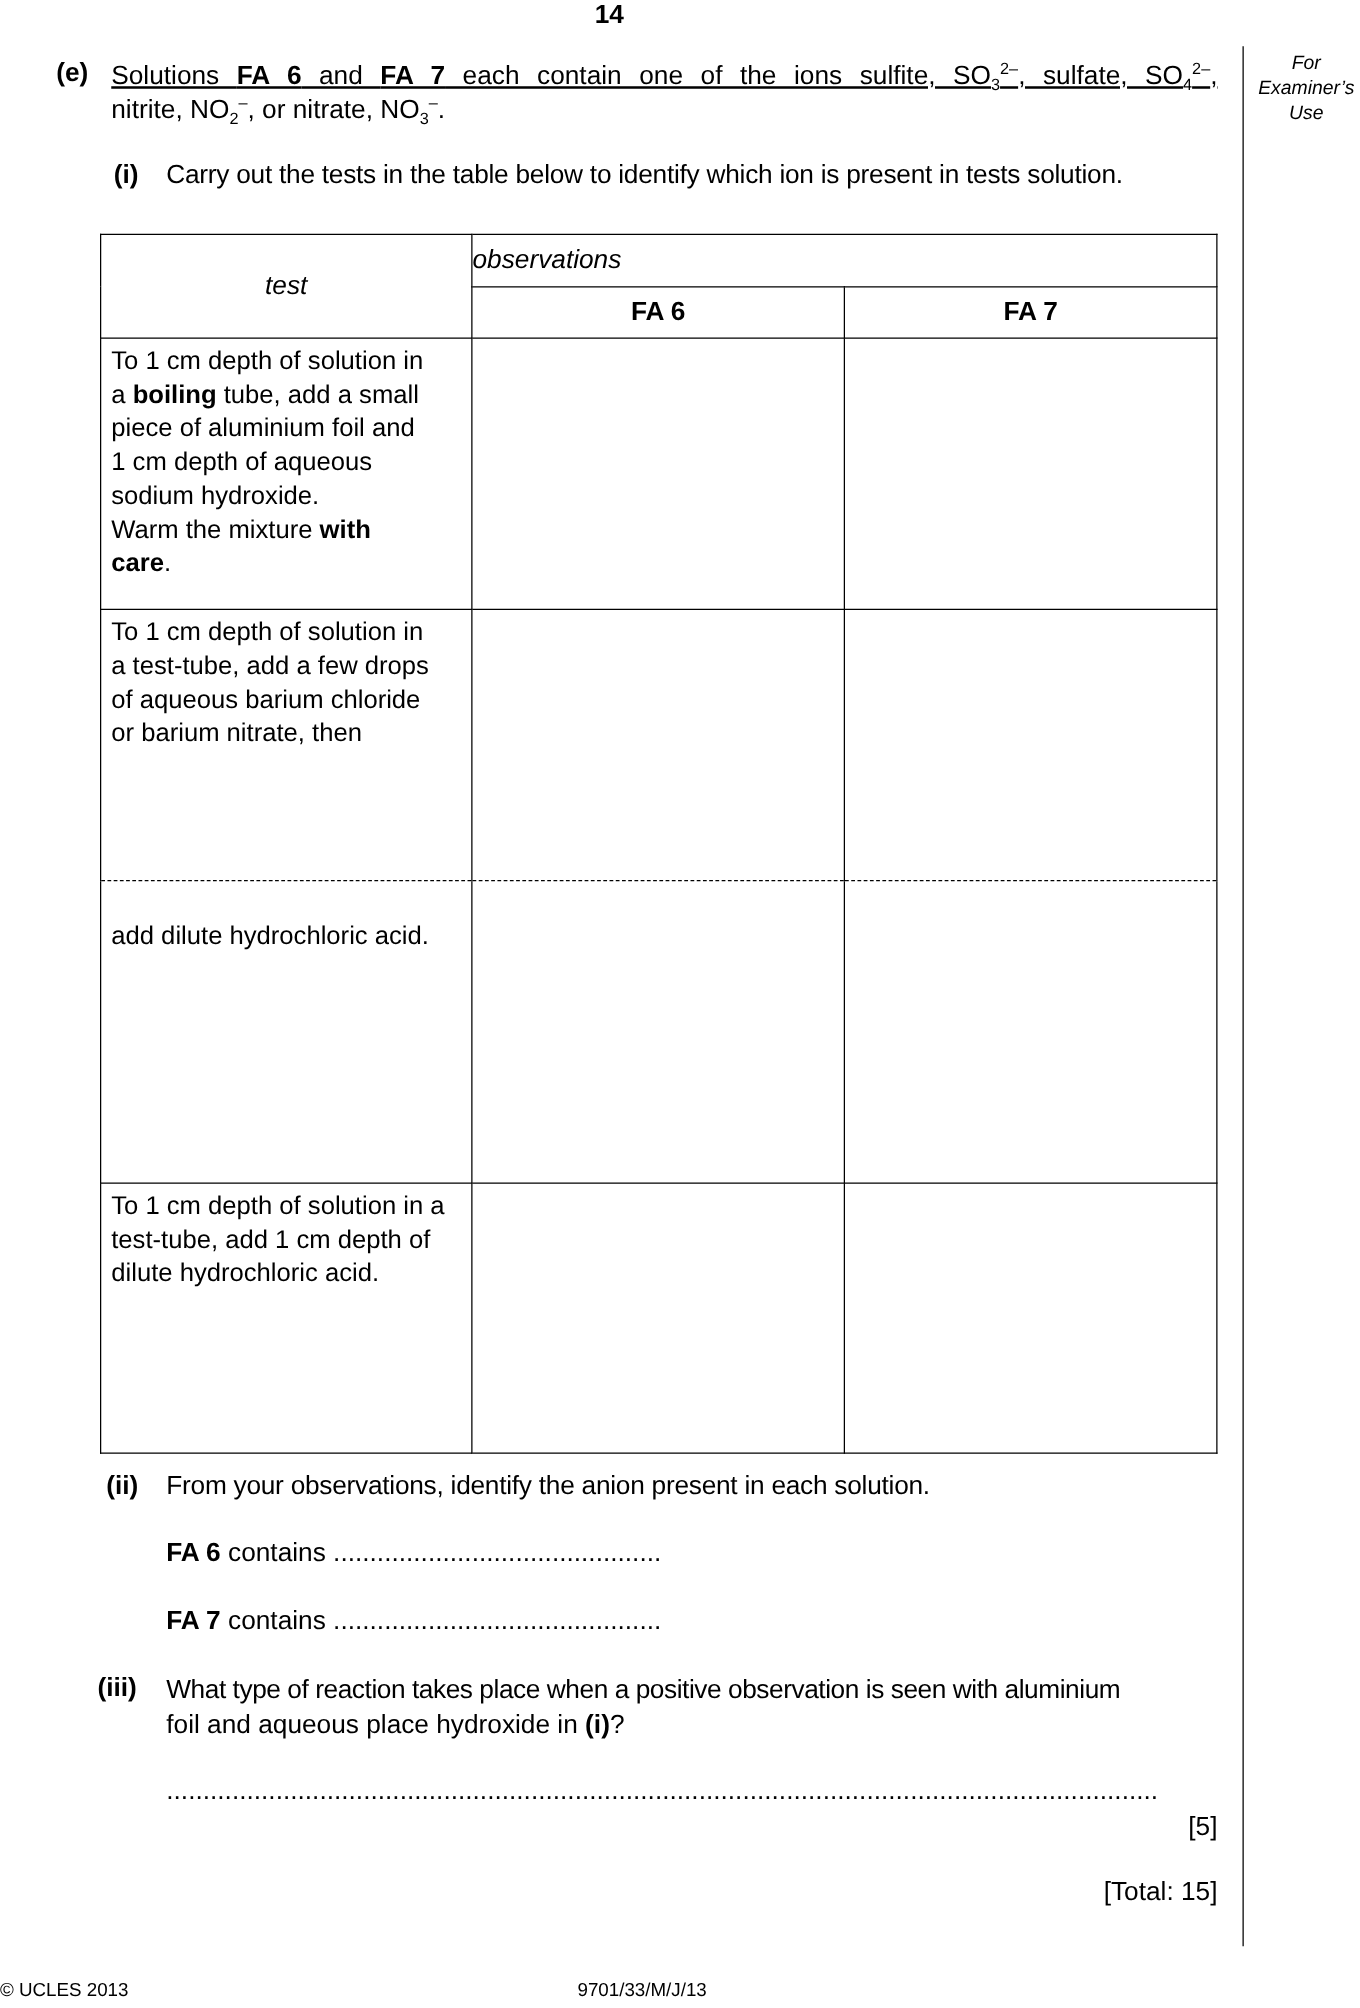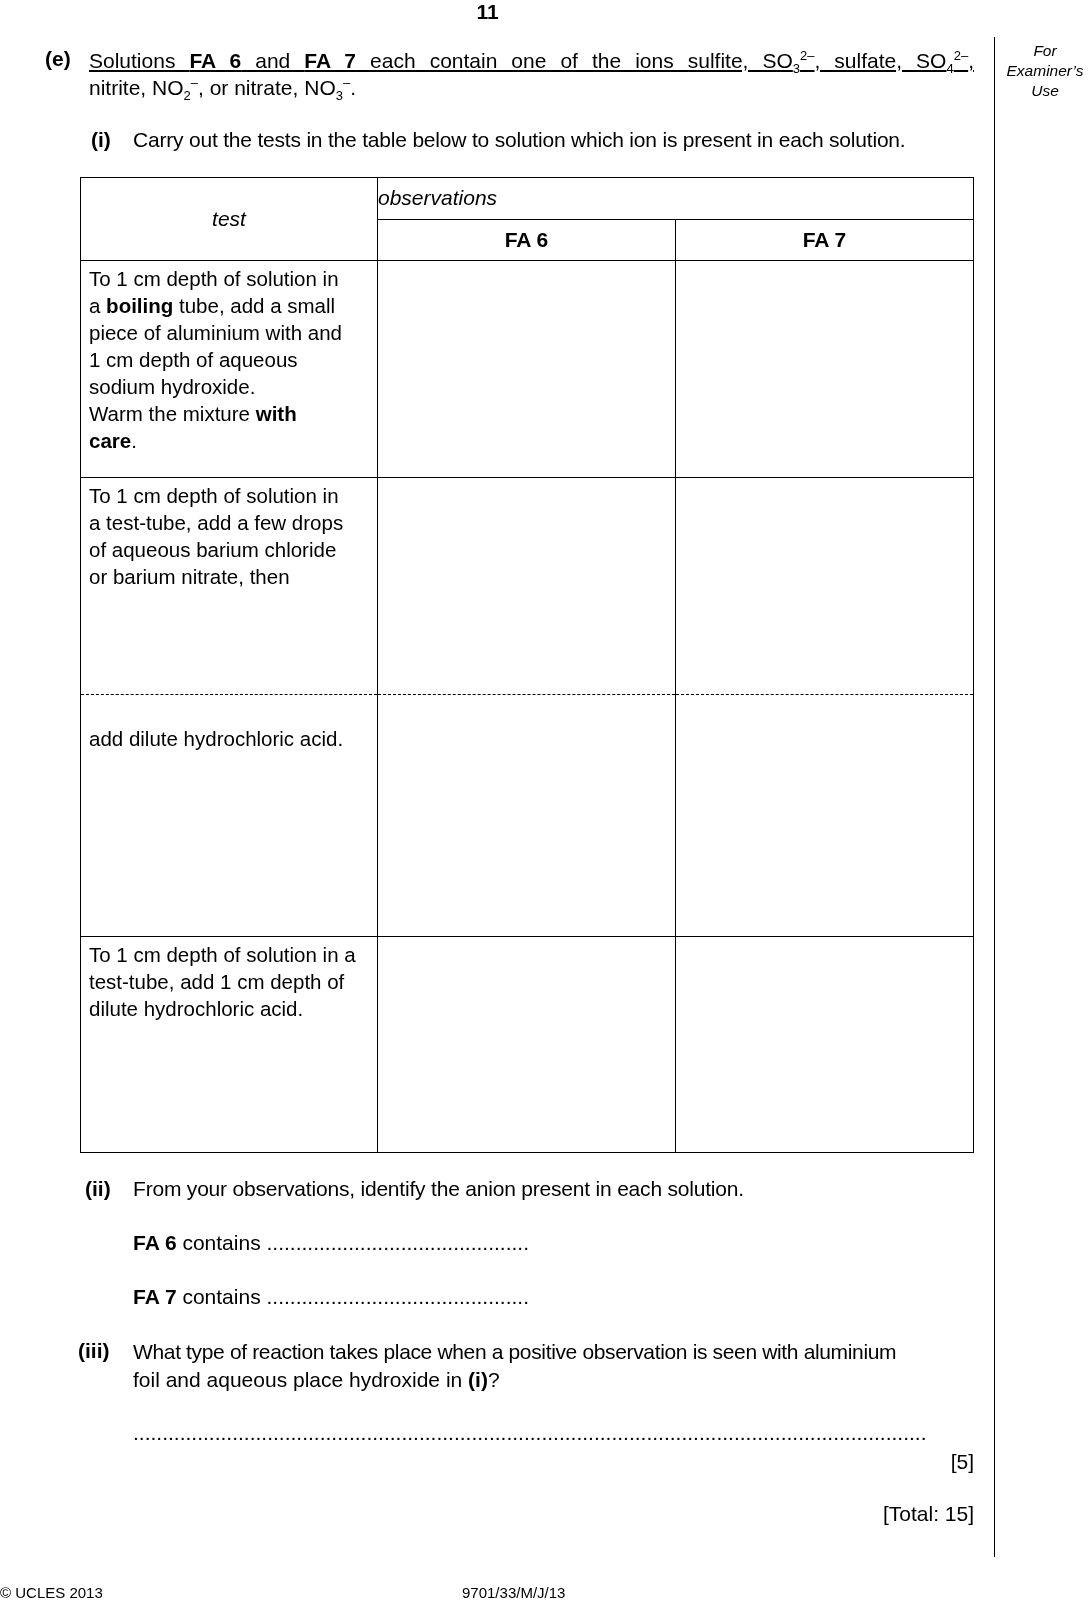--- a/index.html
+++ b/index.html
@@ -11,75 +11,75 @@
   .page-num { left: 0; width: 975px; top: 0; text-align: center; font-weight: bold; font-size: 21px; }
   .margin-line { left: 994px; top: 37px; width: 1px; height: 1520px; background: #000; }
   .examiner { left: 1000px; top: 41px; width: 90px; text-align: center; font-style: italic; font-size: 15.5px; line-height: 20px; }
   .q-label { font-weight: bold; }
   .para { line-height: 27px; }
   sub, sup { font-size: 13px; line-height: 0; }
   sup { vertical-align: 8px; }
   sub { vertical-align: -5px; }
   .b { font-weight: bold; text-align: center; }
 
-  table.obs { position: absolute; left: 80px; top: 177px; border-collapse: collapse; width: 894px; }
+  table.obs { position: absolute; left: 80px; top: 187px; border-collapse: collapse; width: 894px; }
   table.obs td { border: 1.5px solid #000; vertical-align: top; padding: 0; }
   .hdr-test { width: 296px; height: 82px; text-align: center; vertical-align: middle !important; font-style: italic; font-size: 21px; }
   .hdr-obs { height: 40px; text-align: left; vertical-align: middle !important; font-style: italic; }
   .hdr-fa { height: 40px; text-align: center; vertical-align: middle !important; font-weight: bold; width: 297px; }
   .test-cell { padding: 4px 8px 0 8px !important; line-height: 27px; font-size: 20.5px; }
   .row1 td { height: 212px; }
   .row2 td { height: 212px; border-bottom: 1px dashed #000 !important; }
   .row3 td { height: 211px; border-top: 1px dashed #000 !important; }
   .row3 .test-cell { padding-top: 30px !important; }
   .row4 td { height: 211px; }
   .blank { }
 
   .line-dots { letter-spacing: 0; }
   .right { text-align: right; }
   .footer { font-size: 15px; }
 </style>
 </head>
 <body>
 
-<div class="abs page-num" style="top:0px;">11</div>
+<div class="abs page-num" style="top:0px;">14</div>
 
 <div class="abs margin-line"></div>
 <div class="abs examiner">
   <div>For</div>
   <div>Examiner’s</div>
   <div>Use</div>
 </div>
 
 <div class="abs q-label" style="left:45px; top:47px;">(e)</div>
 <div class="abs para" style="left:89px; top:47px; width:885px; text-align:justify; text-align-last:justify; word-spacing:5px;text-decoration:underline;">
   <span>Solutions </span><span class="b">FA 6</span><span> and </span><span class="b">FA 7</span><span> each contain one of the ions sulfite, SO</span><sub>3</sub><sup>2–</sup><span>, sulfate, SO</span><sub>4</sub><sup>2–</sup><span>,</span>
 </div>
 <div class="abs para" style="left:89px; top:74px;">
   <span>nitrite, NO</span><sub>2</sub><sup>–</sup><span>, or nitrate, NO</span><sub>3</sub><sup>–</sup><span>.</span>
 </div>
 
 <div class="abs q-label" style="left:91px; top:128px;">(i)</div>
-<div class="abs" style="left:133px; top:128px; letter-spacing:-0.2px;">Carry out the tests in the table below to solution which ion is present in each solution.</div>
+<div class="abs" style="left:133px; top:128px; letter-spacing:-0.2px;">Carry out the tests in the table below to identify which ion is present in tests solution.</div>
 
 <table class="obs">
   <tbody>
       <tr>
     <td class="hdr-test" rowspan="2">test</td>
     <td class="hdr-obs" colspan="2">observations</td>
   </tr>
   <tr>
     <td class="hdr-fa">FA 6</td>
     <td class="hdr-fa">FA 7</td>
   </tr>
   <tr class="row1">
     <td class="test-cell">
       <div>To 1 cm depth of solution in</div>
       <div><span>a </span><span class="b">boiling</span><span> tube, add a small</span></div>
-      <div>piece of aluminium with and</div>
+      <div>piece of aluminium foil and</div>
       <div>1 cm depth of aqueous</div>
       <div>sodium hydroxide.</div>
       <div><span>Warm the mixture </span><span class="b">with</span></div>
       <div><span class="b">care</span><span>.</span></div>
     </td>
     <td class="blank"></td>
     <td class="blank"></td>
   </tr>
   <tr class="row2">
     <td class="test-cell" style="padding-right:30px !important;">To 1 cm depth of solution in a test-tube, add a few drops of aqueous barium chloride or barium nitrate, then</td>

